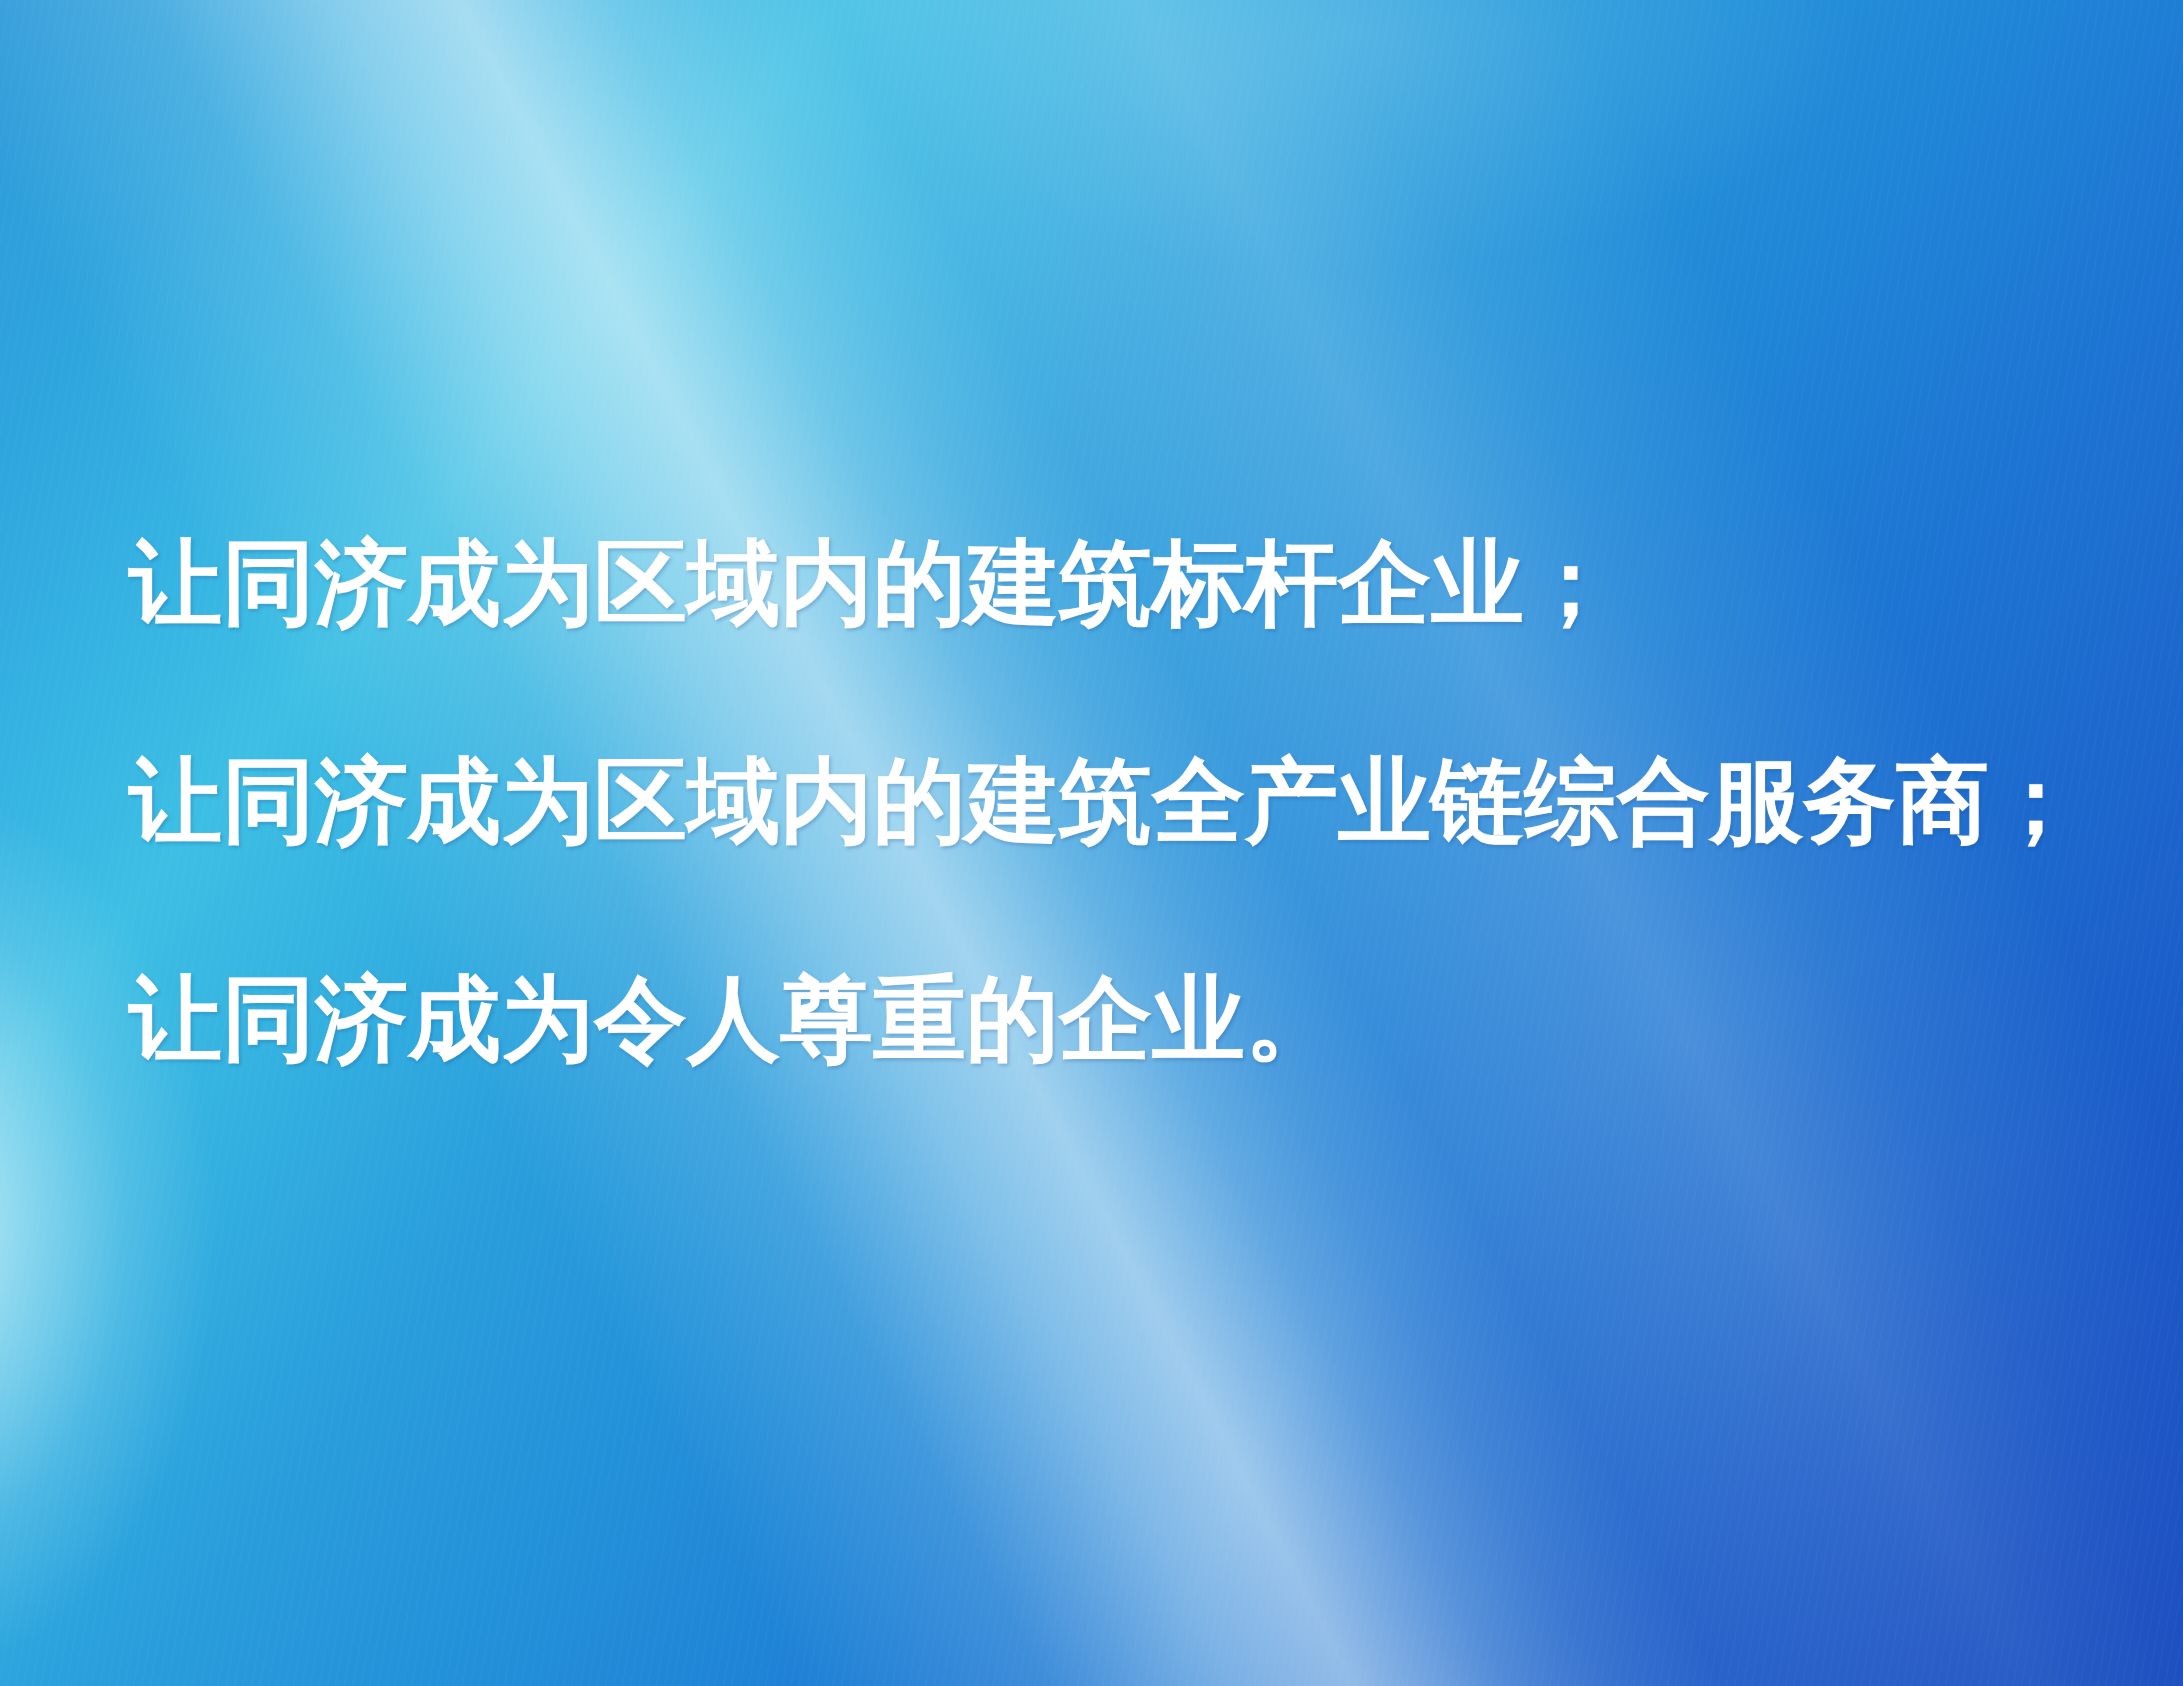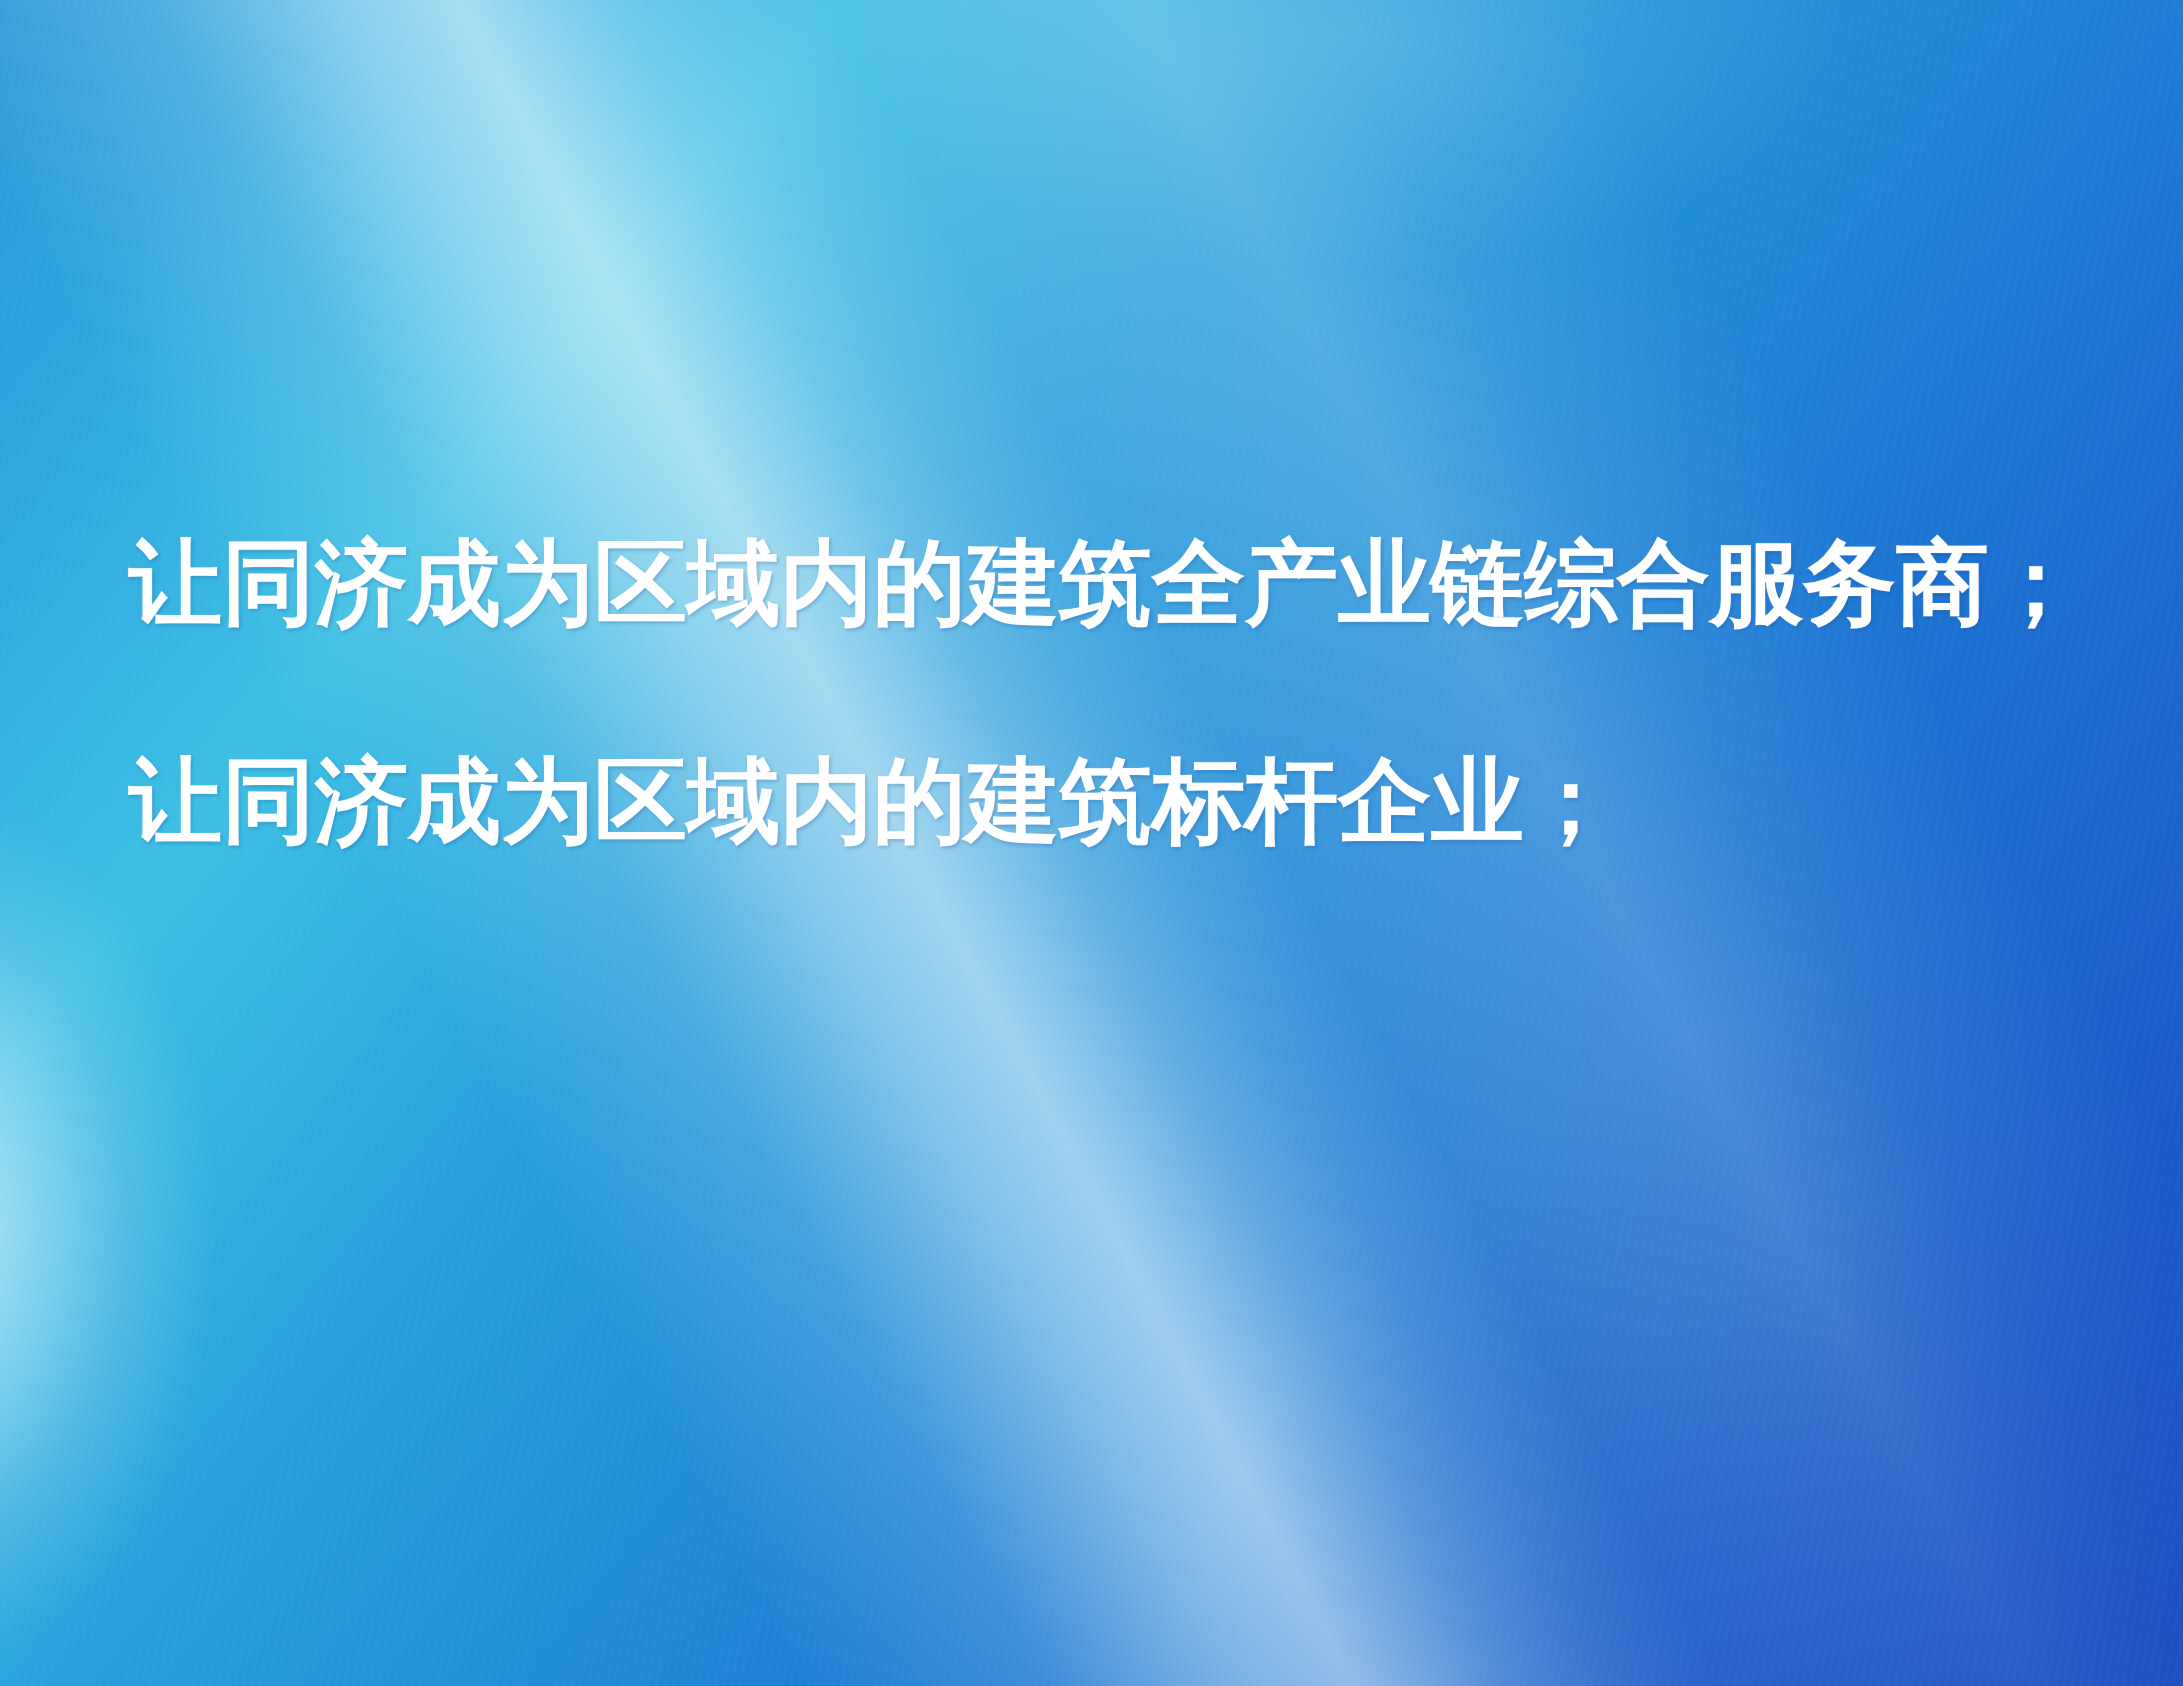--- a/index.html
+++ b/index.html
@@ -125,18 +125,19 @@
 
   <div class="bg-layer bg-base"></div>
   <div class="bg-layer bg-band2"></div>
   <div class="bg-layer bg-band"></div>
   <div class="bg-layer bg-glow-top"></div>
   <div class="bg-layer bg-glow-left"></div>
   <div class="bg-layer bg-deep"></div>
   <div class="bg-layer bg-streaks"></div>
 
   <div id="text-block">
+    <div class="quote-line">让同济成为区域内的建筑标杆企业；</div>
     <div class="quote-line">让同济成为区域内的建筑全产业链综合服务商；</div>
-    <div class="quote-line">让同济成为区域内的建筑标杆企业；</div>
+    <div class="quote-line">让同济成为令人尊重的企业。</div>
   </div>
 
 </div>
 
 
 </body></html>

